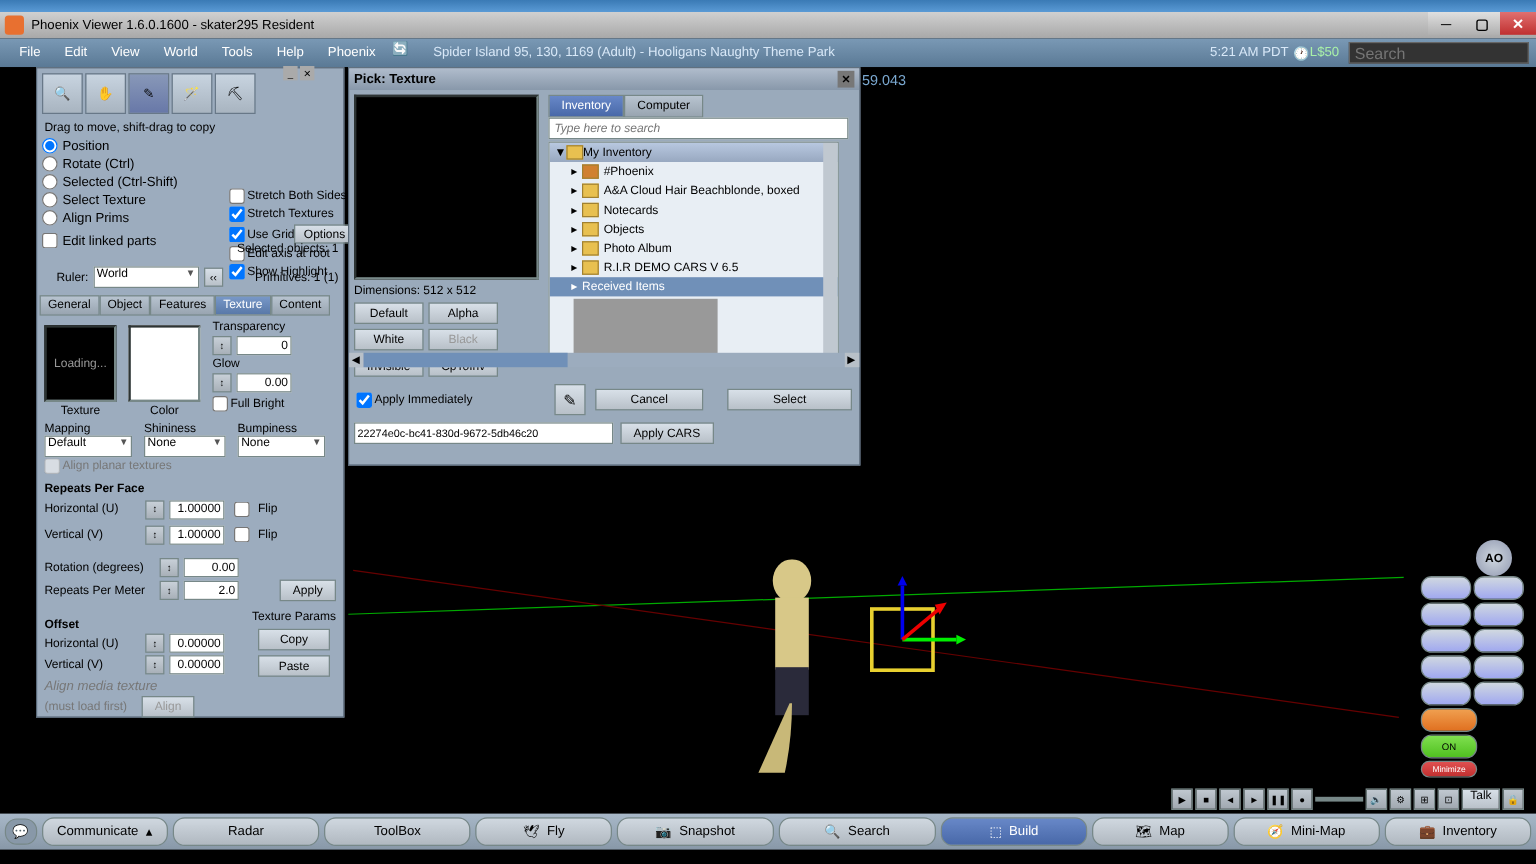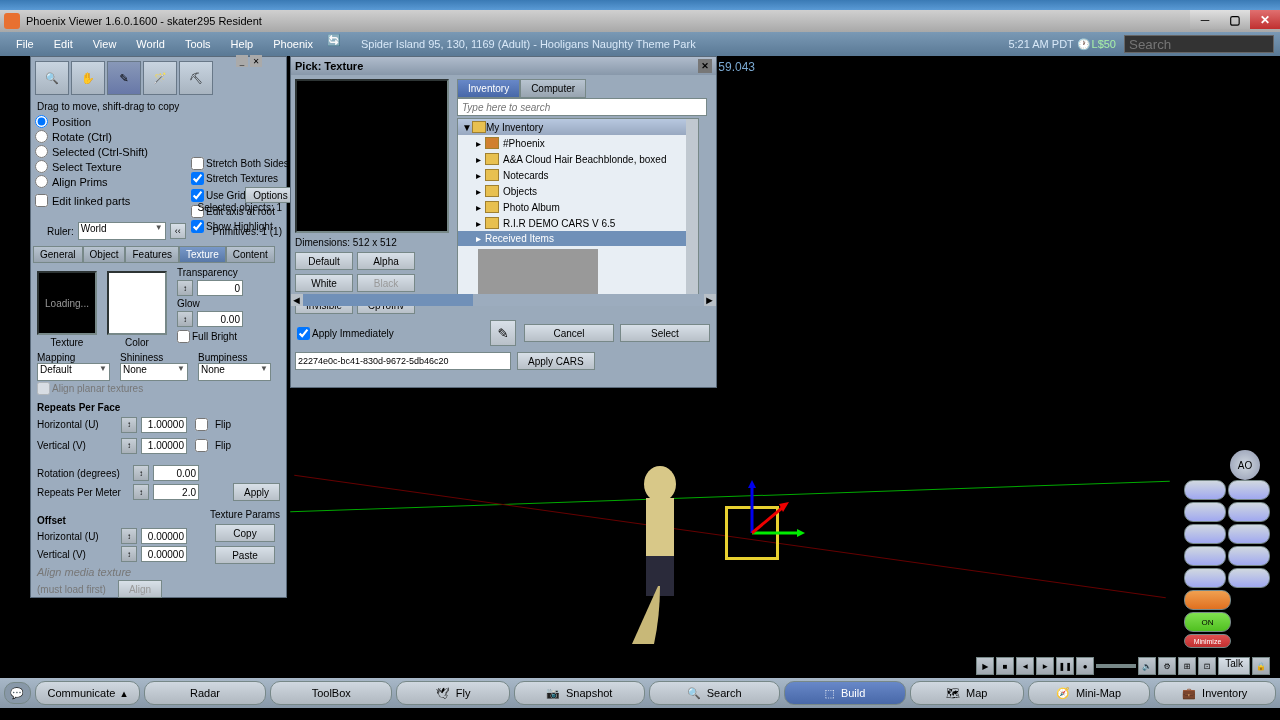--- a/index.html
+++ b/index.html
@@ -89,21 +89,21 @@
 
 .mediabar{position:absolute;bottom:45px;right:10px;height:18px;display:flex;gap:2px;align-items:center}
 .media-btn{width:16px;height:16px;background:linear-gradient(#c0c8d0,#a0a8b0);border:1px solid #788;font-size:8px;display:flex;align-items:center;justify-content:center}
 .vol-slider{width:40px;height:4px;background:#788}
 
 .right-buttons{position:absolute;right:10px;top:450px;display:flex;flex-direction:column;gap:2px}
 .rbtn{width:40px;height:18px;border-radius:9px;background:linear-gradient(#d0d8e0,#a0a8f0);border:1px solid #788;font-size:8px;display:flex;align-items:center;justify-content:center}
 .rbtn.orange{background:linear-gradient(#f0a050,#e07020)}
 .rbtn.green{background:linear-gradient(#80e050,#50c020);color:#000}
 .rbtn.red{background:linear-gradient(#e05050,#c03030);color:#fff}
-.ao-badge{position:absolute;right:20px;top:450px;width:30px;height:30px;border-radius:15px;background:radial-gradient(#d0d8e0,#9098b0);display:flex;align-items:center;justify-content:center;font-weight:normal;font-size:10px}
+.ao-badge{position:absolute;right:20px;top:450px;width:30px;height:30px;border-radius:15px;background:radial-gradient(#d0d8e0,#9098b0);display:flex;align-items:center;justify-content:center;font-weight:bold;font-size:10px}
 .close-min{position:absolute;top:-2px;right:24px;display:flex}
 
 
 .avatar{position:absolute;left:620px;top:410px;width:80px;height:180px}
 .gizmo{position:absolute;left:725px;top:450px;width:50px;height:50px;border:2px solid #e8d030}
 .grid-line{position:absolute;height:1px;background:#0a0}
 </style>
 </head>
 <body>
 
@@ -386,21 +386,21 @@
         </div>
     </div>
   </div>
   <div style="display:flex;align-items:center;padding:2px 6px">
     <label class="check-row">
         <input type="checkbox" checked="" style="">
         <span>Apply Immediately</span>
       </label>
     <button class="pencil-btn" style="margin-left:auto;margin-right:8px">✎</button>
     <button class="std-btn" style="width:90px">Cancel</button>
-    <button class="std-btn" style="width:90px;margin-left:6px">Select</button>
+    <button class="std-btn" style="width:104px;margin-left:20px">Select</button>
   </div>
   <div class="uuid-row">
     <input class="uuid-in" value="22274e0c-bc41-830d-9672-5db46c20" style="">
     <button class="std-btn">Apply CARS</button>
   </div>
 </div>
 
 <div class="ao-badge">AO</div>
 <div class="right-buttons" style="top:480px">
   <div style="display:flex;gap:2px">

